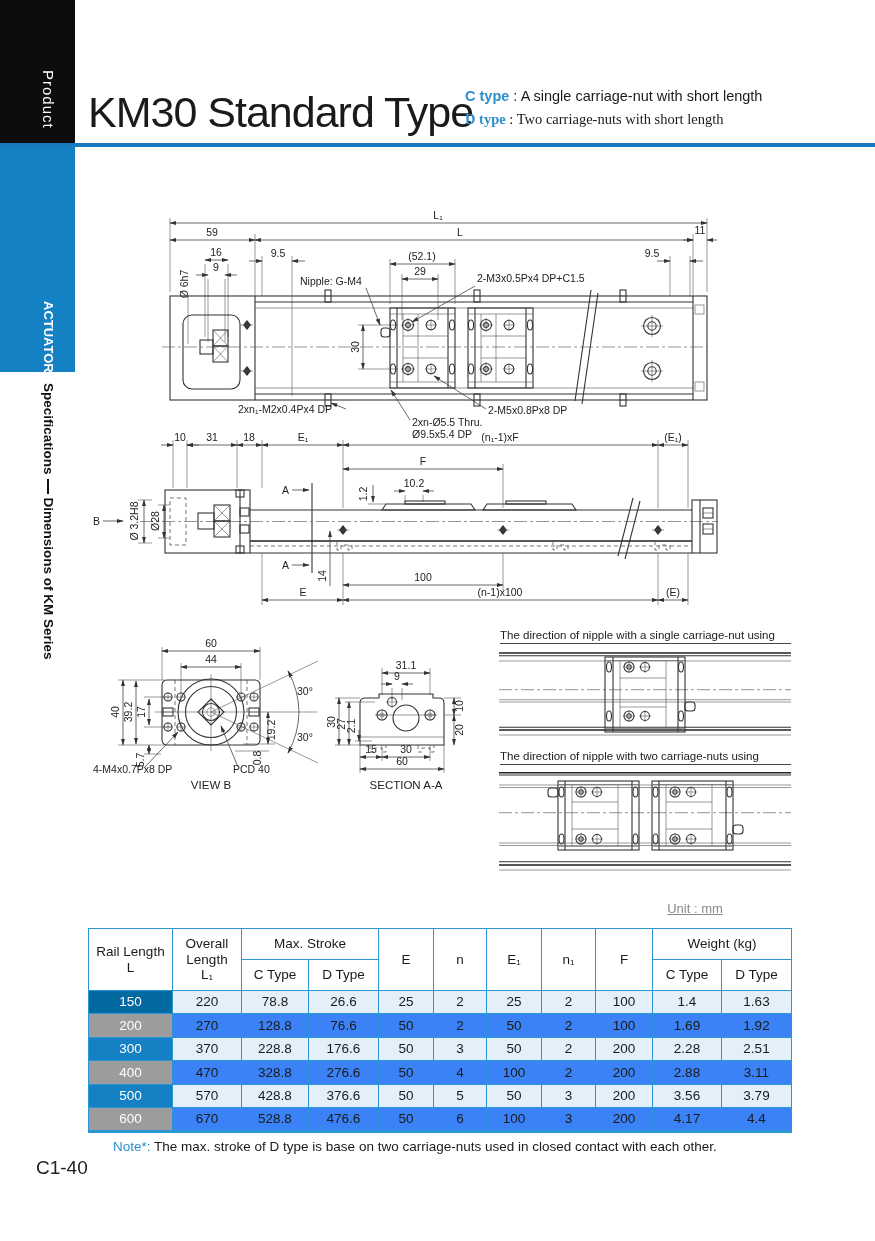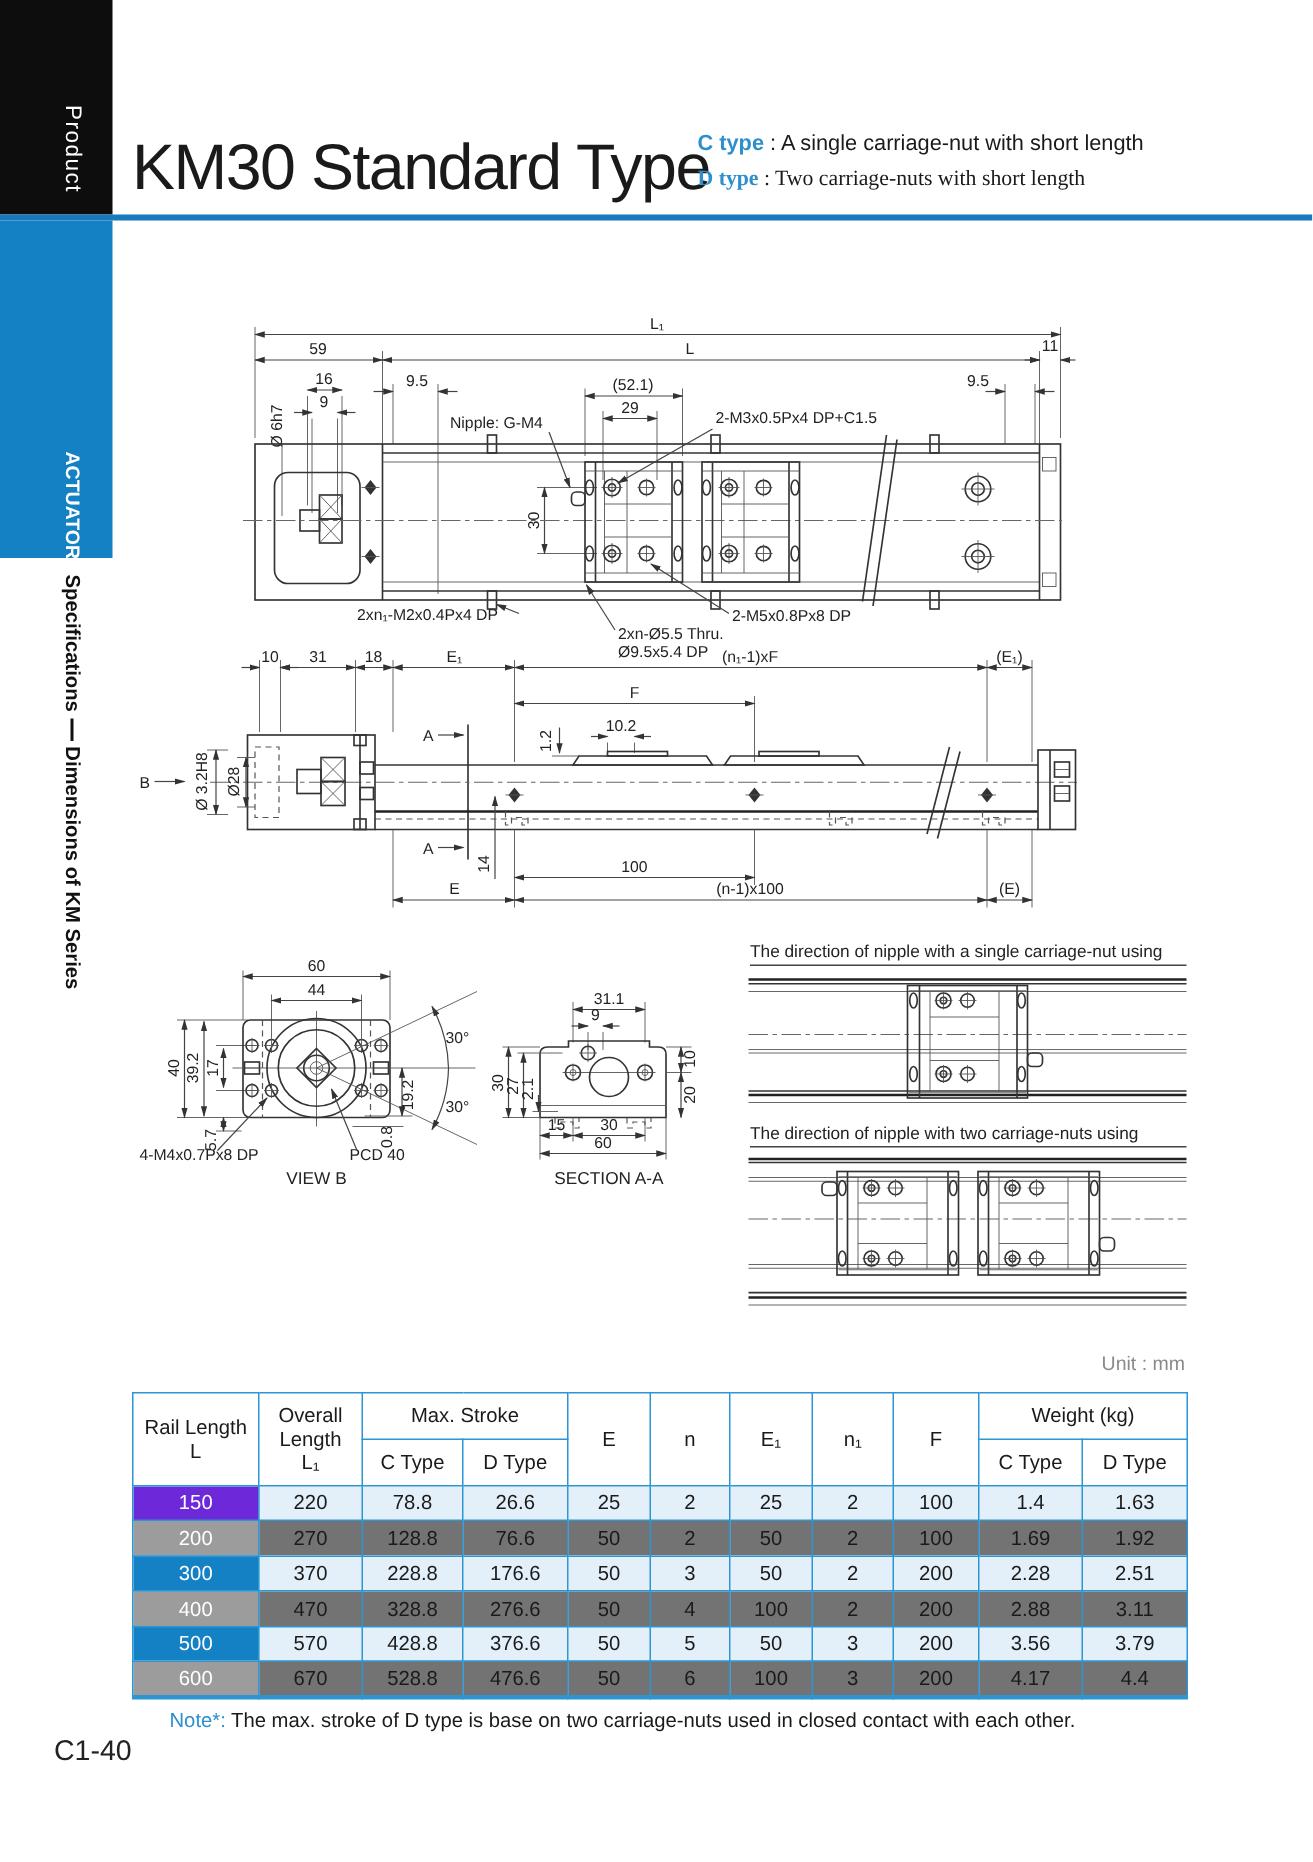--- a/index.html
+++ b/index.html
@@ -26,29 +26,29 @@
   .ln{stroke:#333;fill:none;stroke-width:1.1;}
   .lb{stroke:#222;fill:none;stroke-width:1.6;}
   .lt{stroke:#555;fill:none;stroke-width:0.6;}
   .dim{stroke:#444;fill:none;stroke-width:0.8;}
   .cl{stroke:#666;fill:none;stroke-width:0.7;stroke-dasharray:13 3 3 3;}
   .hd{stroke:#555;fill:none;stroke-width:0.8;stroke-dasharray:4 3;}
   .txt{font-family:"Liberation Sans","DejaVu Sans",sans-serif;font-size:10.5px;fill:#222;}
   .txtm{text-anchor:middle;}
   .nipple-caption{left:500px;width:291px;font-size:11.5px;color:#222;border-bottom:1.3px solid #444;padding-bottom:2px;white-space:nowrap;}
   
-  #unit-label{left:600px;top:901px;width:190px;text-align:right;font-size:13px;color:#8a8a8a;}
+  #unit-label{left:600px;top:901px;width:190px;text-align:center;font-size:13px;color:#8a8a8a;text-decoration:underline;}
   table.spec{position:absolute;left:88px;top:928px;border-collapse:collapse;table-layout:fixed;
      border-top:1px solid #0c4a6e;border-bottom:3px solid #2b96d3;font-size:13.5px;}
   table.spec th,table.spec td{border:1px solid #2b96d3;text-align:center;padding:0;font-weight:normal;line-height:1.15;}
   table.spec thead th{height:30px;}
   table.spec td{height:22.4px;}
   td.rowlbl{color:#fff;font-weight:bold;}
   tr.tint td.dcell{background:#e4f0f9;}
-  tr.plain td.dcell{background:#737373;}
+  tr.plain td.dcell{background:#3b82f6;}
   
   #note-line{left:113px;top:1139px;font-size:13.5px;}
   #note-line .nlabel{color:#2d8fcc;}
   #page-number{left:36px;top:1157px;font-size:19px;color:#222;}
 </style>
 </head>
 <body>
 
 <div id="page">
 
@@ -664,21 +664,21 @@
       </tr>
       <tr>
         <th>C Type</th>
         <th>D Type</th>
         <th>C Type</th>
         <th>D Type</th>
       </tr>
     </thead>
     <tbody>
       <tr class="tint">
-        <td class="rowlbl" style="background:#6d28d9">150</td>
+        <td class="rowlbl" style="background:#0369a1">150</td>
         <td class="dcell">220</td>
           <td class="dcell">78.8</td>
           <td class="dcell">26.6</td>
         <td class="dcell">25</td>
           <td class="dcell">2</td>
           <td class="dcell">25</td>
         <td class="dcell">2</td>
           <td class="dcell">100</td>
           <td class="dcell">1.4</td>
           <td class="dcell">1.63</td>

